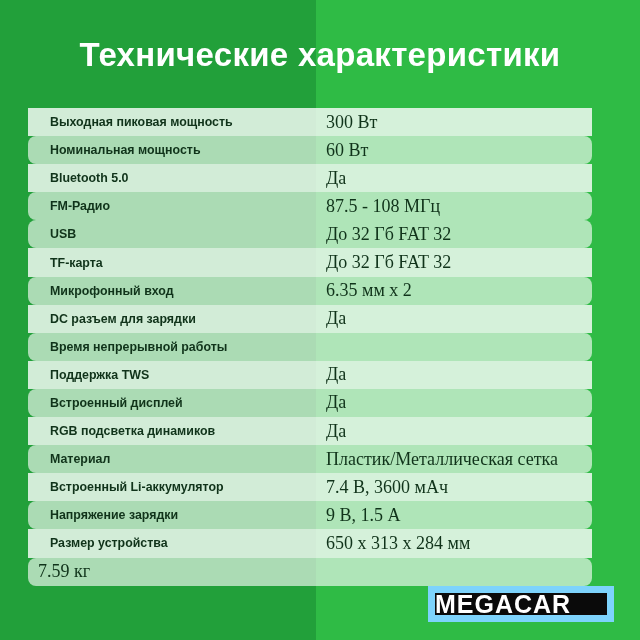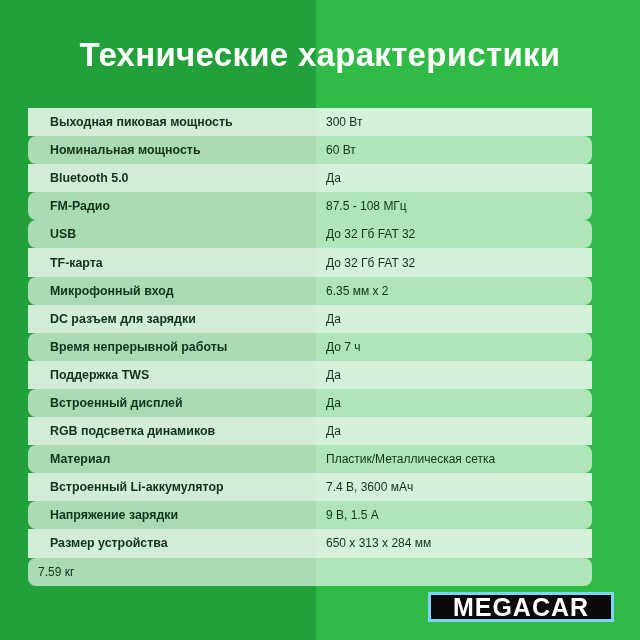--- a/index.html
+++ b/index.html
@@ -76,37 +76,37 @@
     font-size: 12.4px;
     font-weight: bold;
     white-space: nowrap;
     overflow: hidden;
   }
   .cell-value {
     flex: 1;
     box-sizing: border-box;
     padding-left: 10px;
     color: #10331a;
-    font-size: 12px;
+    font-size: 18px;
     font-weight: normal;
     white-space: nowrap;
     overflow: hidden;
+    font-family: Liberation Serif, serif;
   }
   .logo {
     position: absolute;
     right: 26px;
     bottom: 18px;
     width: 186px;
-    height: 30px;
+    height: 36px;
     background: #0a0a0a;
-    border: 3px solid #7dd3fc;
+    border: 7px solid #7dd3fc;
     box-sizing: border-box;
     display: flex;
     align-items: center;
-    justify-content: center;
   }
   .logo-text {
     color: #ffffff;
     font-size: 25px;
     font-weight: bold;
     letter-spacing: 1px;
     line-height: 1;
   }
 </style>
 </head>
@@ -146,21 +146,20 @@
       <div class="row dark">
         <div class="cell-name">Микрофонный вход</div>
         <div class="cell-value">6.35  мм х 2</div>
       </div>
       <div class="row light">
         <div class="cell-name">DC разъем для зарядки</div>
         <div class="cell-value">Да</div>
       </div>
       <div class="row dark">
         <div class="cell-name">Время непрерывной работы</div>
-        <div class="cell-value">До 7 ч</div>
       </div>
       <div class="row light">
         <div class="cell-name">Поддержка TWS</div>
         <div class="cell-value">Да</div>
       </div>
       <div class="row dark">
         <div class="cell-name">Встроенный дисплей</div>
         <div class="cell-value">Да</div>
       </div>
       <div class="row light">

